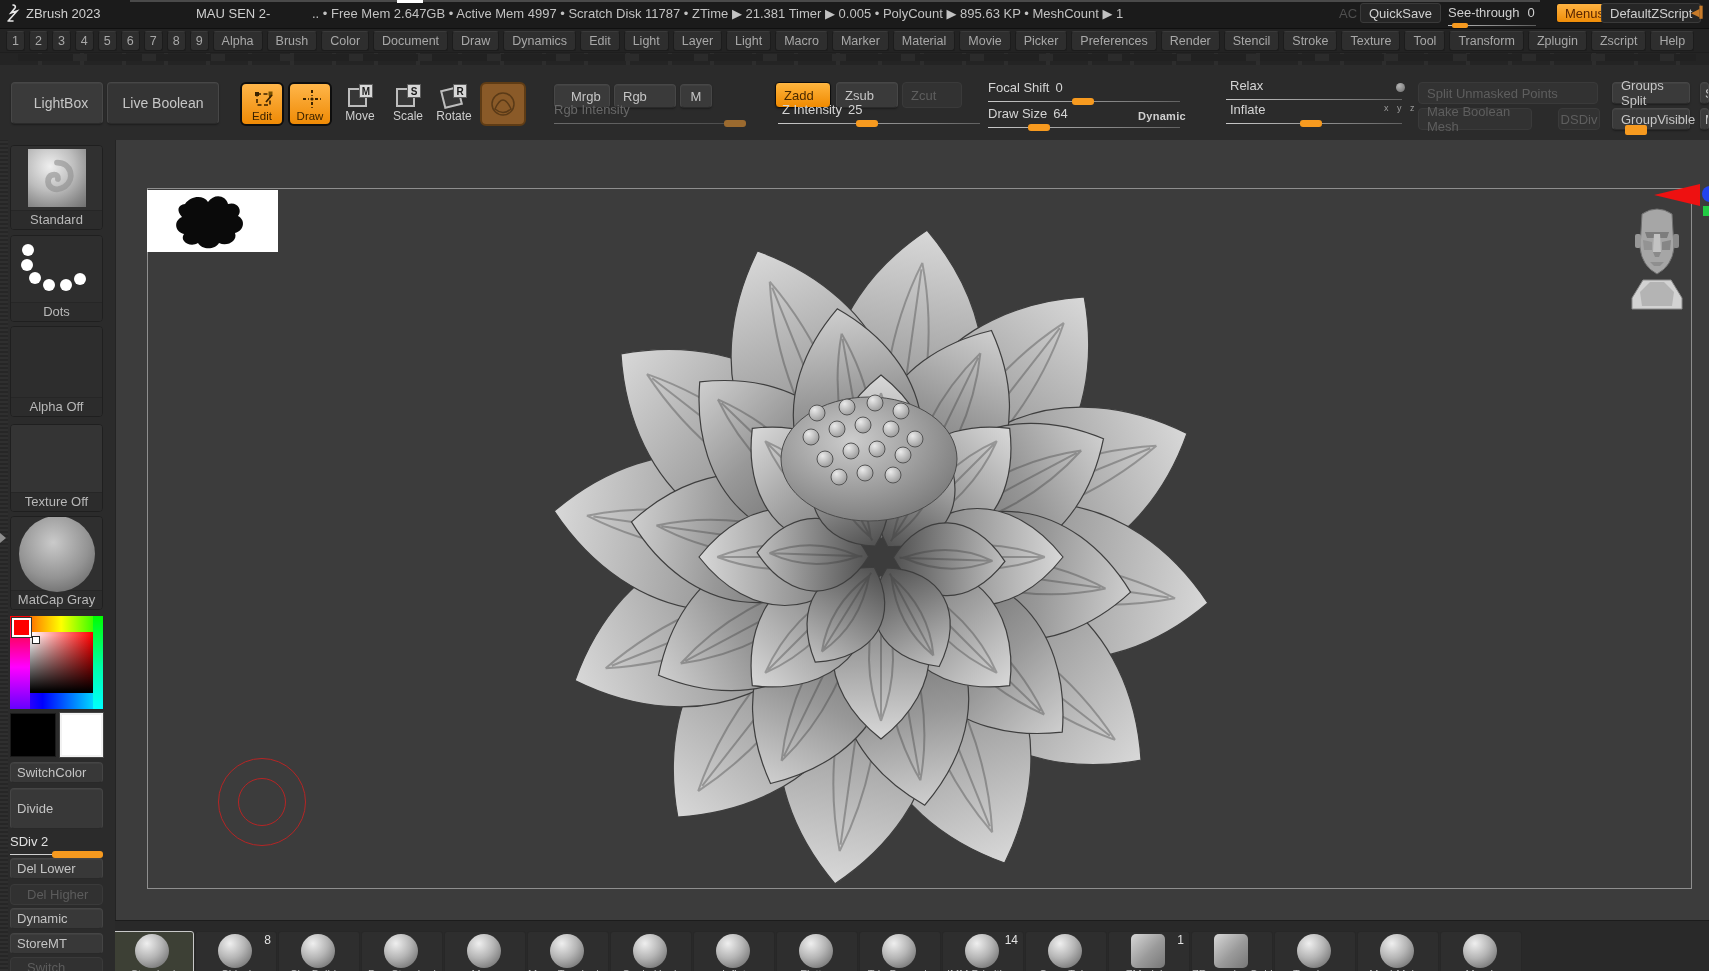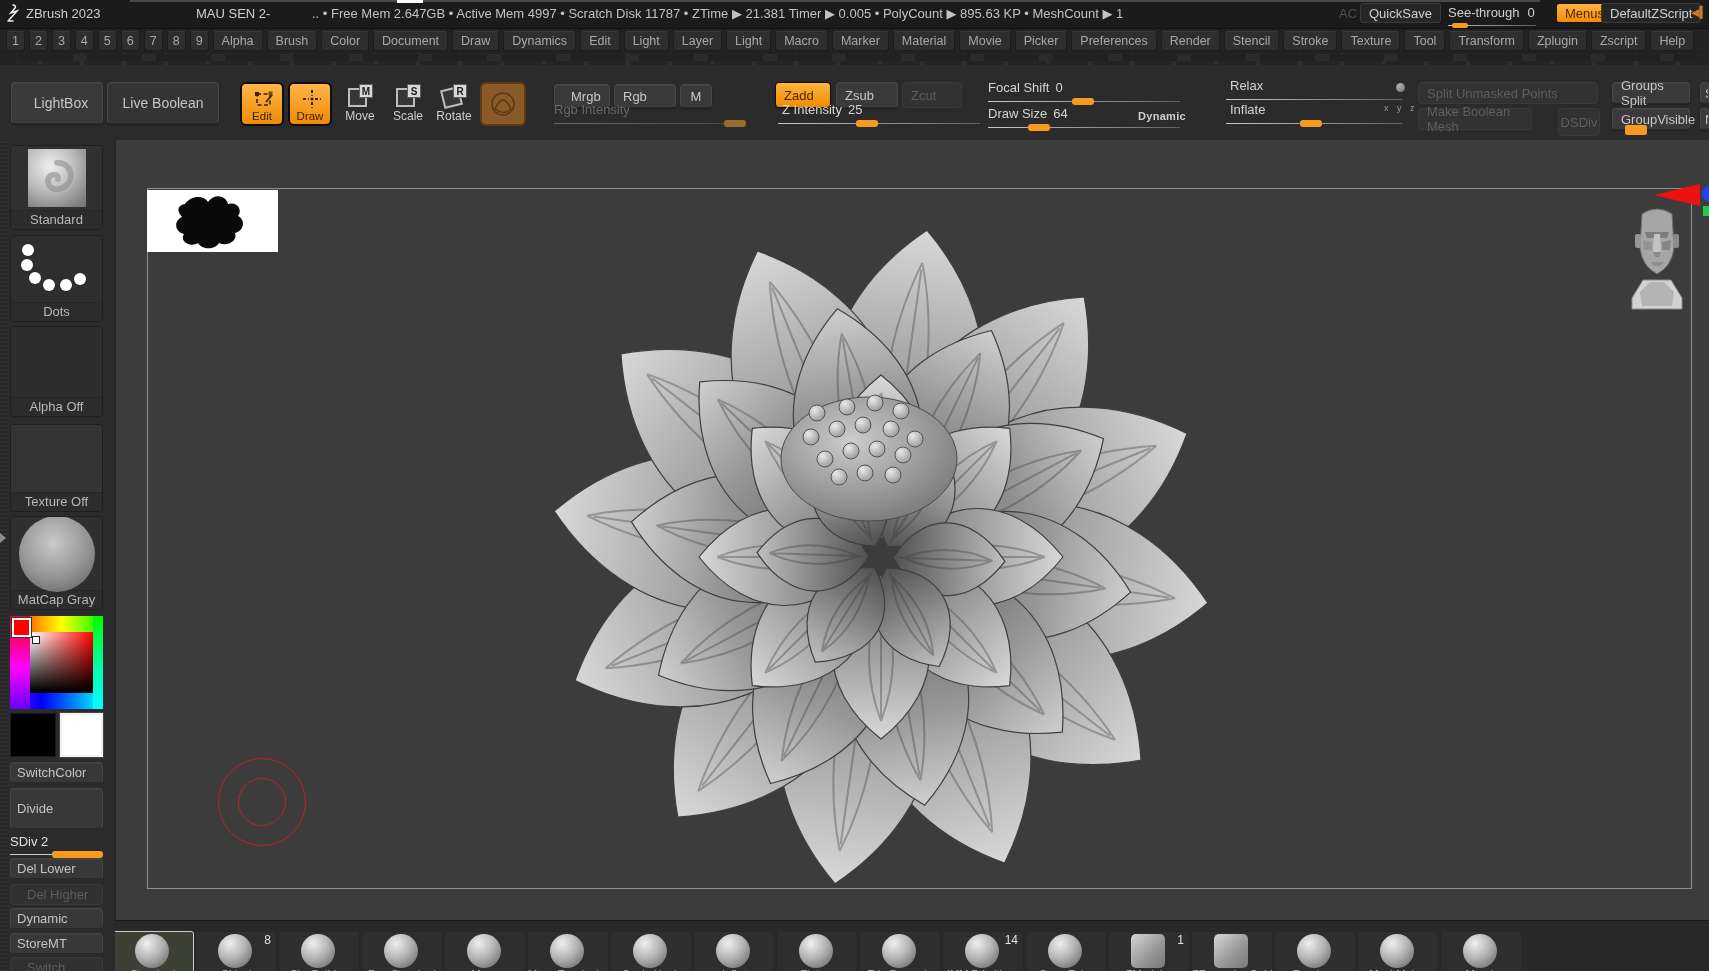--- a/index.html
+++ b/index.html
@@ -280,21 +280,21 @@
         <div class="s-line"></div>
         <div class="s-handle" style="left:74px;"></div>
       </div>
   </div>
   <div class="xyz">x y z</div>
 
   <div class="btn disabled left" style="left:1418px;top:30px;width:180px;height:22px;">Split Unmasked Points</div>
   <div class="btn left" style="left:1612px;top:30px;width:78px;height:22px;">Groups Split</div>
   <div class="btn cutbtn" style="left:1700px;top:30px;width:9px;height:22px;">S</div>
   <div class="btn disabled left" style="left:1418px;top:56px;width:114px;height:22px;">Make Boolean Mesh</div>
-  <div class="btn disabled" style="left:1558px;top:56px;width:42px;height:28px;">DSDiv</div>
+  <div class="btn disabled" style="left:1558px;top:56px;width:42px;height:22px;">DSDiv</div>
   <div class="btn left" style="left:1612px;top:56px;width:78px;height:22px;">GroupVisible</div>
   <div class="btn cutbtn" style="left:1700px;top:56px;width:9px;height:22px;">M</div>
 
   <div class="ruler-bottom"></div>
   <div class="ruler-chip"></div>
 </div>
 
 <div class="canvas">
   <div class="doc-frame"></div>
   <div class="alpha-preview">

